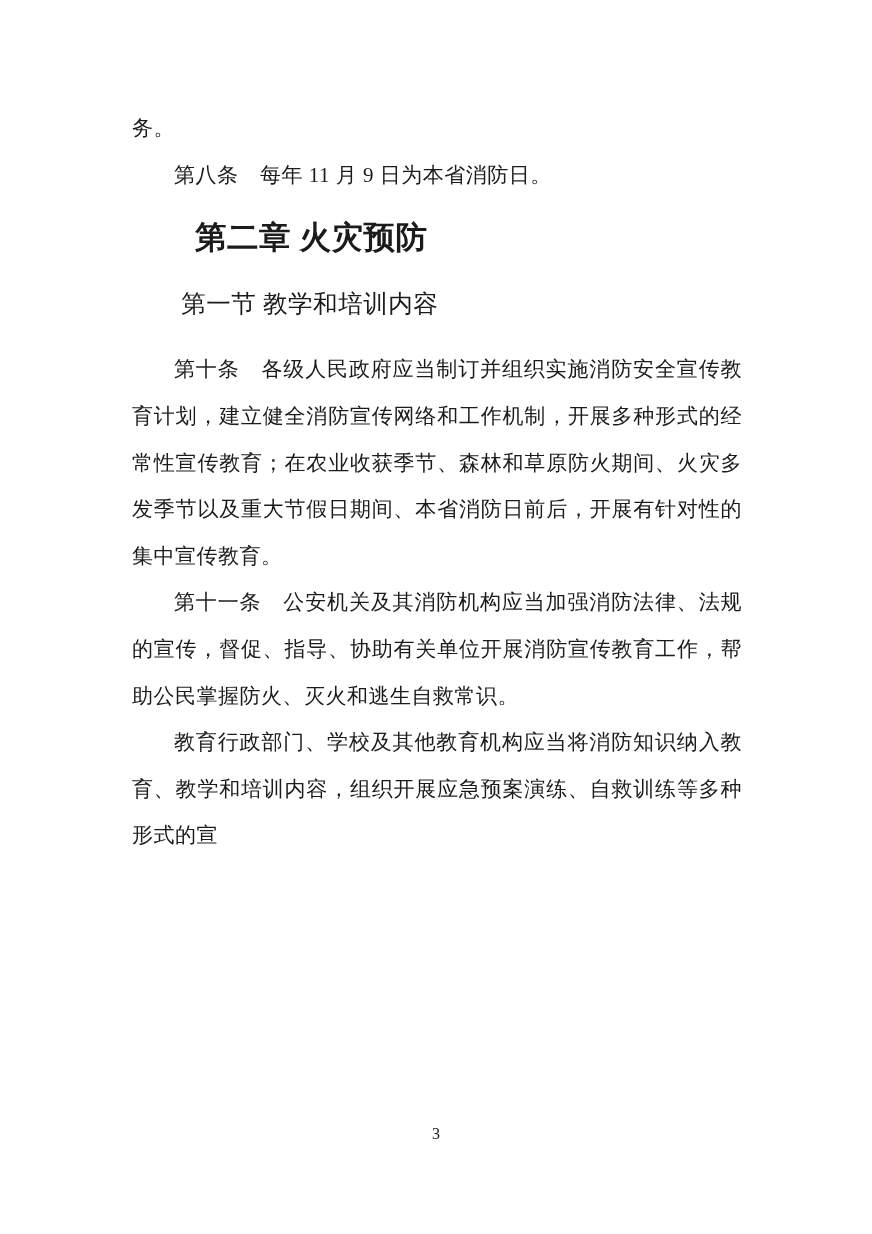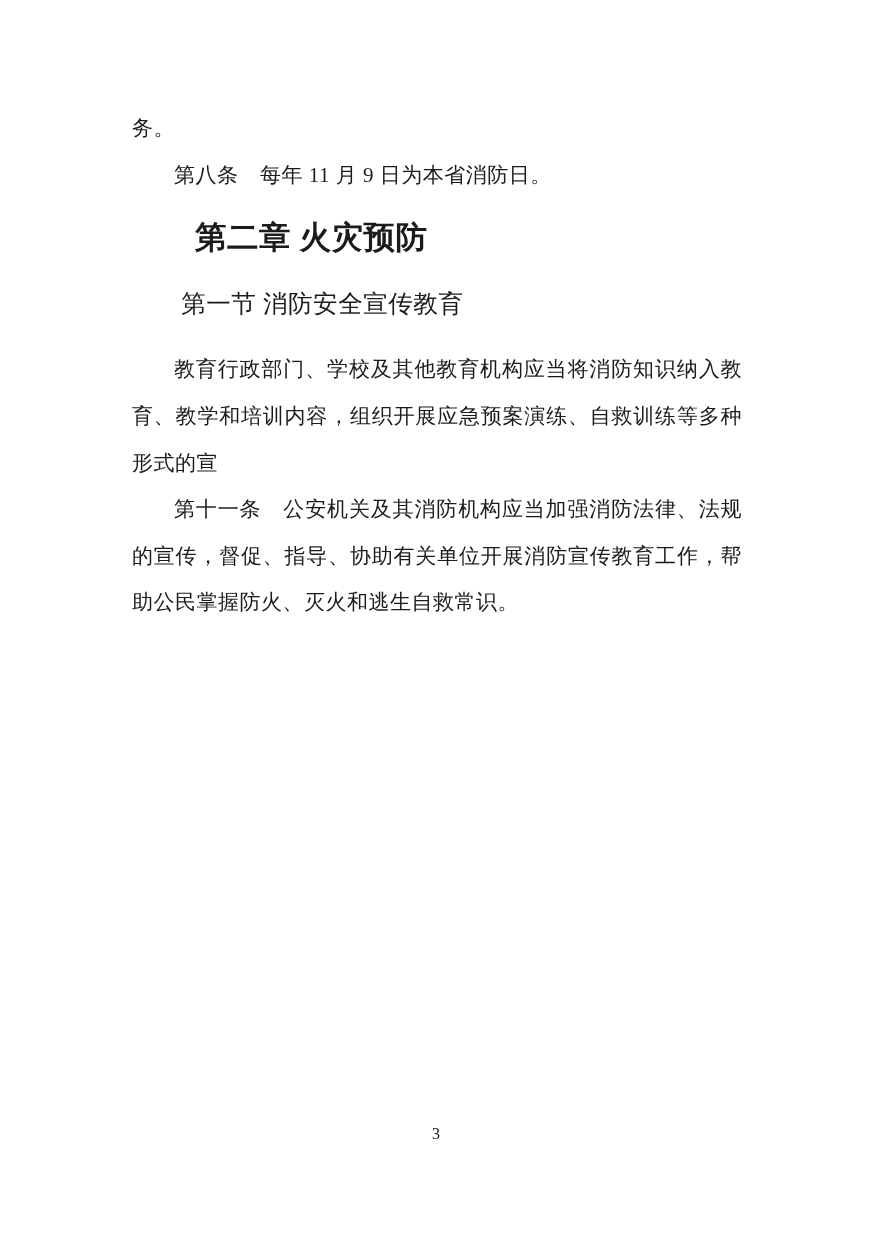--- a/index.html
+++ b/index.html
@@ -55,18 +55,19 @@
   }
 </style>
 </head>
 <body>
 
 <div class="page">
   <div class="content" id="doc-content">
       <p class="continuation">务。</p>
       <p>第八条　每年 11 月 9 日为本省消防日。</p>
       <h2 class="chapter-heading">第二章 火灾预防</h2>
-      <h3 class="section-heading">第一节 消防安全宣传教育</h3>
+      <h3 class="section-heading">第一节 教学和培训内容</h3>
+      <p>第十条　各级人民政府应当制订并组织实施消防安全宣传教育计划，建立健全消防宣传网络和工作机制，开展多种形式的经常性宣传教育；在农业收获季节、森林和草原防火期间、火灾多发季节以及重大节假日期间、本省消防日前后，开展有针对性的集中宣传教育。</p>
+      <p>第十一条　公安机关及其消防机构应当加强消防法律、法规的宣传，督促、指导、协助有关单位开展消防宣传教育工作，帮助公民掌握防火、灭火和逃生自救常识。</p>
       <p>教育行政部门、学校及其他教育机构应当将消防知识纳入教育、教学和培训内容，组织开展应急预案演练、自救训练等多种形式的宣</p>
-      <p>第十一条　公安机关及其消防机构应当加强消防法律、法规的宣传，督促、指导、协助有关单位开展消防宣传教育工作，帮助公民掌握防火、灭火和逃生自救常识。</p>
     </div>
   <div class="page-number">3</div>
 </div>
 
 </body></html>

